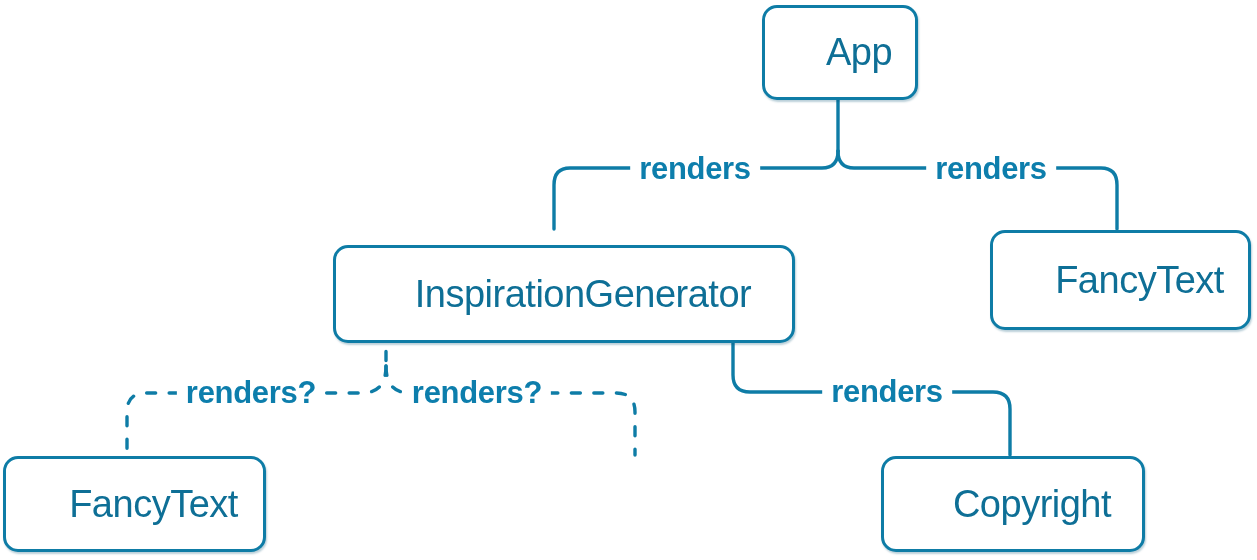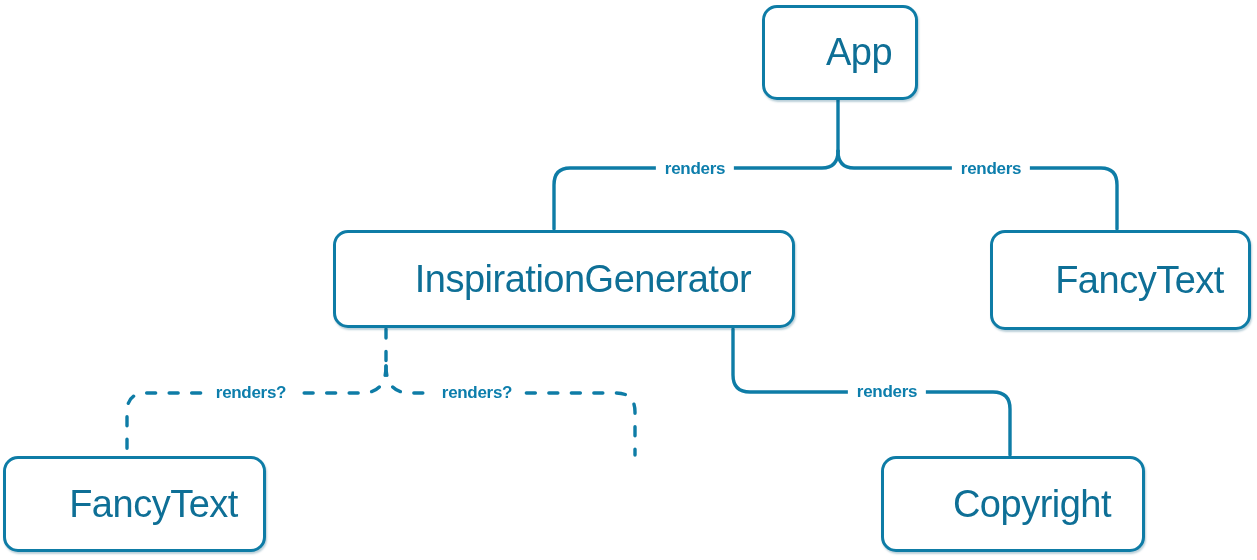--- a/index.html
+++ b/index.html
@@ -46,21 +46,21 @@
     letter-spacing: -0.5px;
     box-shadow: 1px 2px 2px rgba(9, 86, 117, 0.28);
     padding-left: 38px;
   }
   .edge-label {
     position: absolute;
     transform: translate(-50%, -50%);
     background: var(--background, #ffffff);
     padding: 0 9px;
     color: var(--label-text, #0d7eac);
-    font-size: 17px;
+    font-size: 31px;
     font-weight: 700;
     letter-spacing: -0.3px;
     white-space: nowrap;
   }
 </style>
 </head>
 <body>
 
 <div class="stage">
 
@@ -76,21 +76,21 @@
 
     <path class="dashed" d="M386,329 V366"></path>
 
     <path class="dashed" d="M386,366 Q386,393 362,393 H146 Q127,393 127,412 V455"></path>
 
     <path class="dashed" d="M386,366 Q386,393 410,393 H616 Q635,393 635,412 V455"></path>
   </svg>
 
   <div class="node" style="left:762px; top:5px; width:156px; height:95px;">App</div>
 
-  <div class="node" style="left:333px; top:230px; width:462px; height:98px;">InspirationGenerator</div>
+  <div class="node" style="left:333px; top:245px; width:462px; height:98px;">InspirationGenerator</div>
 
   <div class="node" style="left:990px; top:230px; width:261px; height:100px;">FancyText</div>
 
   <div class="node" style="left:3px; top:456px; width:263px; height:96px;">FancyText</div>
 
 
   <div class="node" style="left:881px; top:456px; width:264px; height:96px;">Copyright</div>
 
   <div class="edge-label" style="left:695px; top:169px;">renders</div>
 

